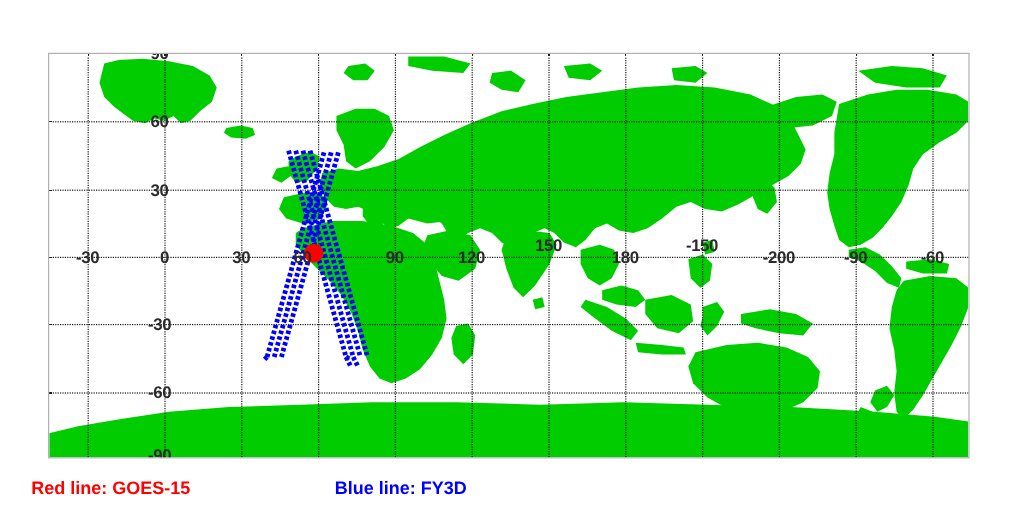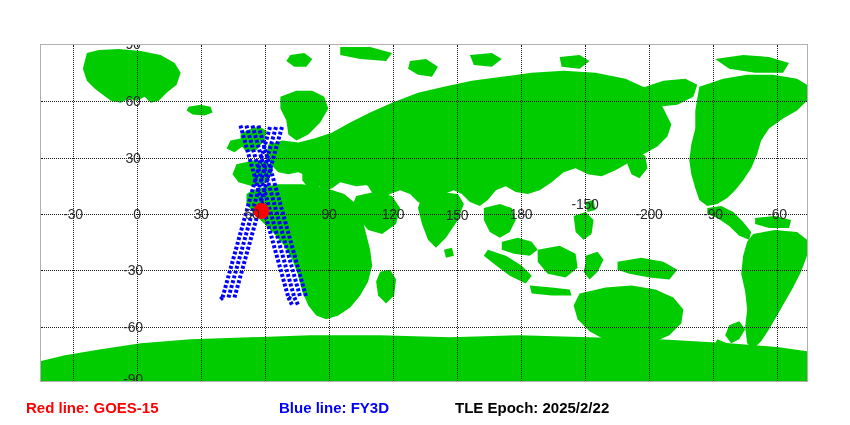--- a/index.html
+++ b/index.html
@@ -61,21 +61,21 @@
     right: 0;
     height: 0;
     border-top: 1px dotted #1a1a1a;
   }
 
   
   .tick-label {
     position: absolute;
     font-family: "Liberation Sans", sans-serif;
     font-size: 14px;
-    font-weight: normal;
+    font-weight: bold;
     color: #2b2b2b;
     white-space: nowrap;
     letter-spacing: -0.3px;
     pointer-events: none;
     line-height: 1;
   }
   .tick-lon {
     transform: translate(-50%, -50%);
   }
   .tick-lat {
@@ -245,35 +245,34 @@
 
       <circle cx="221" cy="167" r="8" fill="#FF0000" stroke="none"></circle>
     </svg>
 
     <div class="tick-label tick-lon" style="left:32px; top:169px">-30</div>
     <div class="tick-label tick-lon" style="left:96px; top:169px">0</div>
     <div class="tick-label tick-lon" style="left:160px; top:169px">30</div>
     <div class="tick-label tick-lon" style="left:211px; top:169px">60</div>
     <div class="tick-label tick-lon" style="left:288px; top:169px">90</div>
     <div class="tick-label tick-lon" style="left:352px; top:169px">120</div>
-    <div class="tick-label tick-lon" style="left:416px; top:170px">150</div>
+    <div class="tick-label tick-lon" style="left:416px; top:159px">150</div>
     <div class="tick-label tick-lon" style="left:480px; top:169px">180</div>
     <div class="tick-label tick-lon" style="left:544px; top:159px">-150</div>
     <div class="tick-label tick-lon" style="left:608px; top:169px">-200</div>
     <div class="tick-label tick-lon" style="left:672px; top:169px">-90</div>
     <div class="tick-label tick-lon" style="left:736px; top:169px">-60</div>
 
     <div class="tick-label tick-lat" style="left:92px; top:-1px">90</div>
     <div class="tick-label tick-lat" style="left:92px; top:56px">60</div>
     <div class="tick-label tick-lat" style="left:92px; top:113px">30</div>
     <div class="tick-label tick-lat" style="left:92px; top:225px">-30</div>
     <div class="tick-label tick-lat" style="left:92px; top:282px">-60</div>
     <div class="tick-label tick-lat" style="left:92px; top:334px">-90</div>
 
   </div>
 
   <div id="footer">
     <span id="legend-red" class="legend-item" style="color:#FF0000">Red line: GOES-15</span>
     <span id="legend-blue" class="legend-item" style="color:#0000FF">Blue line: FY3D</span>
-    <span id="legend-epoch" class="legend-item" style="color:#000000">TLE Epoch: 2025/2/22</span>
   </div>
 
 </div>
 
 </body></html>

